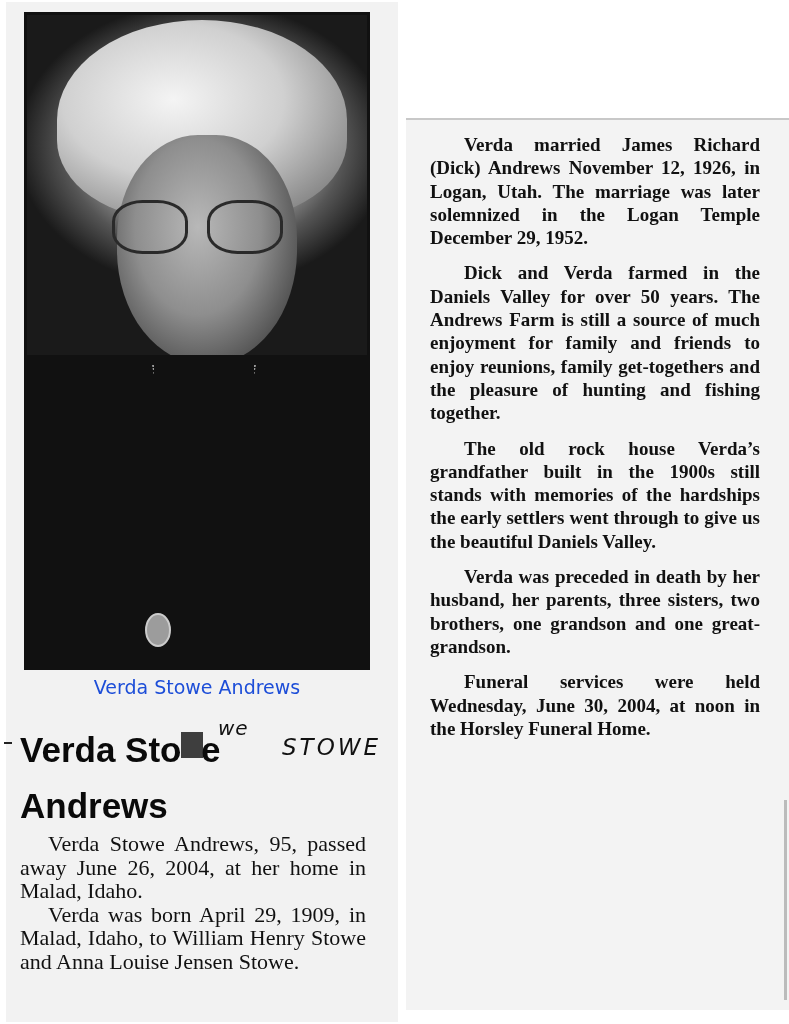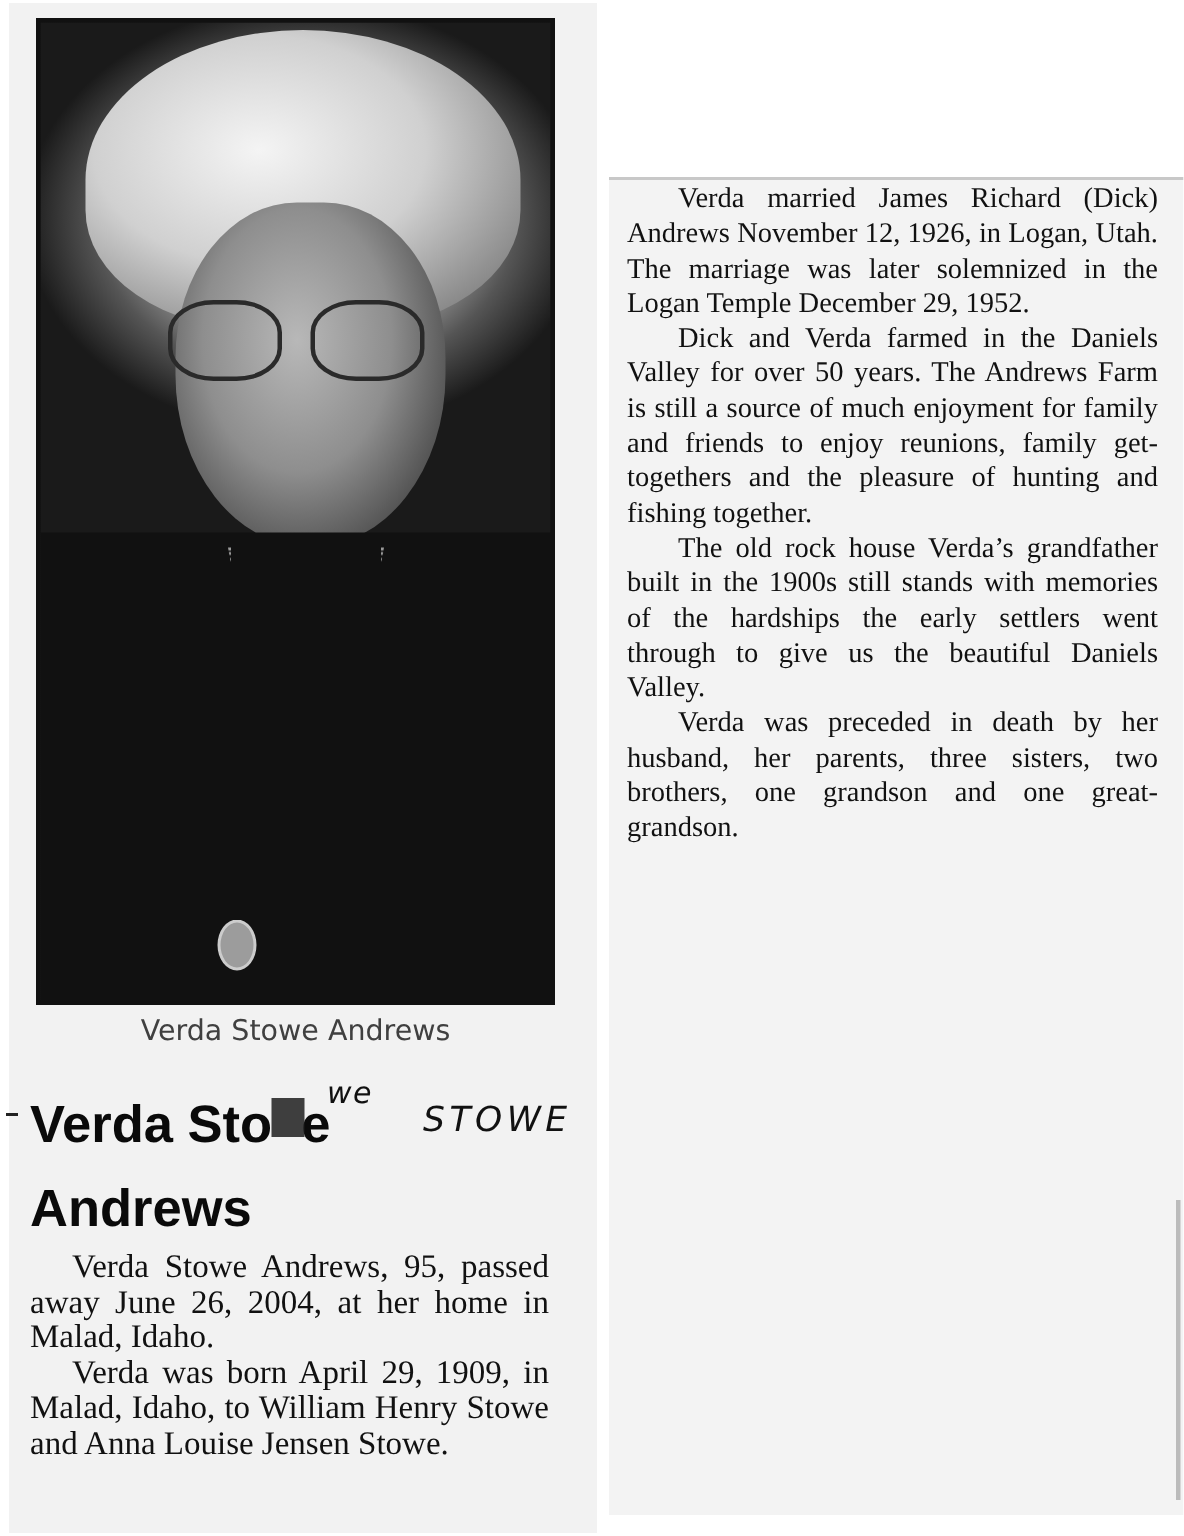--- a/index.html
+++ b/index.html
@@ -49,21 +49,21 @@
     clip-path: polygon(0 0, 100% 0, 55% 100%, 45% 100%);
   }
   .photo .pendant {
     position: absolute; left: 118px; top: 598px; width: 22px; height: 30px;
     border-radius: 50%; background: #9c9c9c; border: 2px solid #ccc;
   }
 
   .caption {
     position: absolute; left: 24px; top: 676px; width: 346px;
     text-align: center;
-    font-family: "DejaVu Sans", sans-serif; font-size: 19px; color: #404040;
+    font-family: "DejaVu Sans", sans-serif; font-size: 19px; color: #1d4ed8;
   }
   .headline {
     position: absolute; left: 20px; top: 722px; width: 370px;
     font-family: Liberation Sans, sans-serif; font-weight: bold; font-size: 35px;
     line-height: 56px; color: #0a0a0a;
   }
   .dash-mark {
     position: absolute; left: 4px; top: 742px; width: 8px; height: 2px; background: #222;
   }
   .strike-block {
@@ -94,21 +94,21 @@
   .right-clip {
     position: absolute; left: 406px; top: 118px; width: 383px; height: 890px;
     background: #f3f3f3;
     border-top: 2px solid #c8c8c8;
   }
   .right-body {
     position: absolute; left: 418px; top: 121px; width: 354px;
     font-family: "Liberation Serif", serif; font-size: 19px; line-height: 23.3px; color: #111;
     text-align: justify;
   }
-  .right-body p { margin: 0; text-indent: 34px; }
+  .right-body p { margin: 12px; text-indent: 34px; font-weight: bold; }
 
   .top-strip {
     position: absolute; left: 400px; top: 0; width: 389px; height: 4px; background: #fff;
   }
   .right-edge {
     position: absolute; left: 784px; top: 800px; width: 3px; height: 200px; background: #bbb;
   }
 </style>
 </head>
 <body>
@@ -147,14 +147,15 @@
   </div>
 
   <div class="right-clip"></div>
   <div class="right-edge"></div>
 
   <div class="right-body">
     <p>Verda married James Richard (Dick) Andrews November 12, 1926, in Logan, Utah. The marriage was later solemnized in the Logan Temple December 29, 1952.</p>
     <p>Dick and Verda farmed in the Daniels Valley for over 50 years. The Andrews Farm is still a source of much enjoyment for family and friends to enjoy reunions, family get-togethers and the pleasure of hunting and fishing together.</p>
     <p>The old rock house Verda’s grandfather built in the 1900s still stands with memories of the hardships the early settlers went through to give us the beautiful Daniels Valley.</p>
     <p>Verda was preceded in death by her husband, her parents, three sisters, two brothers, one grandson and one great-grandson.</p>
+    <p>Funeral services were held Wednesday, June 30, 2004, at noon in the Horsley Funeral Home.</p>
   </div>
 </div>
 
 </body></html>

